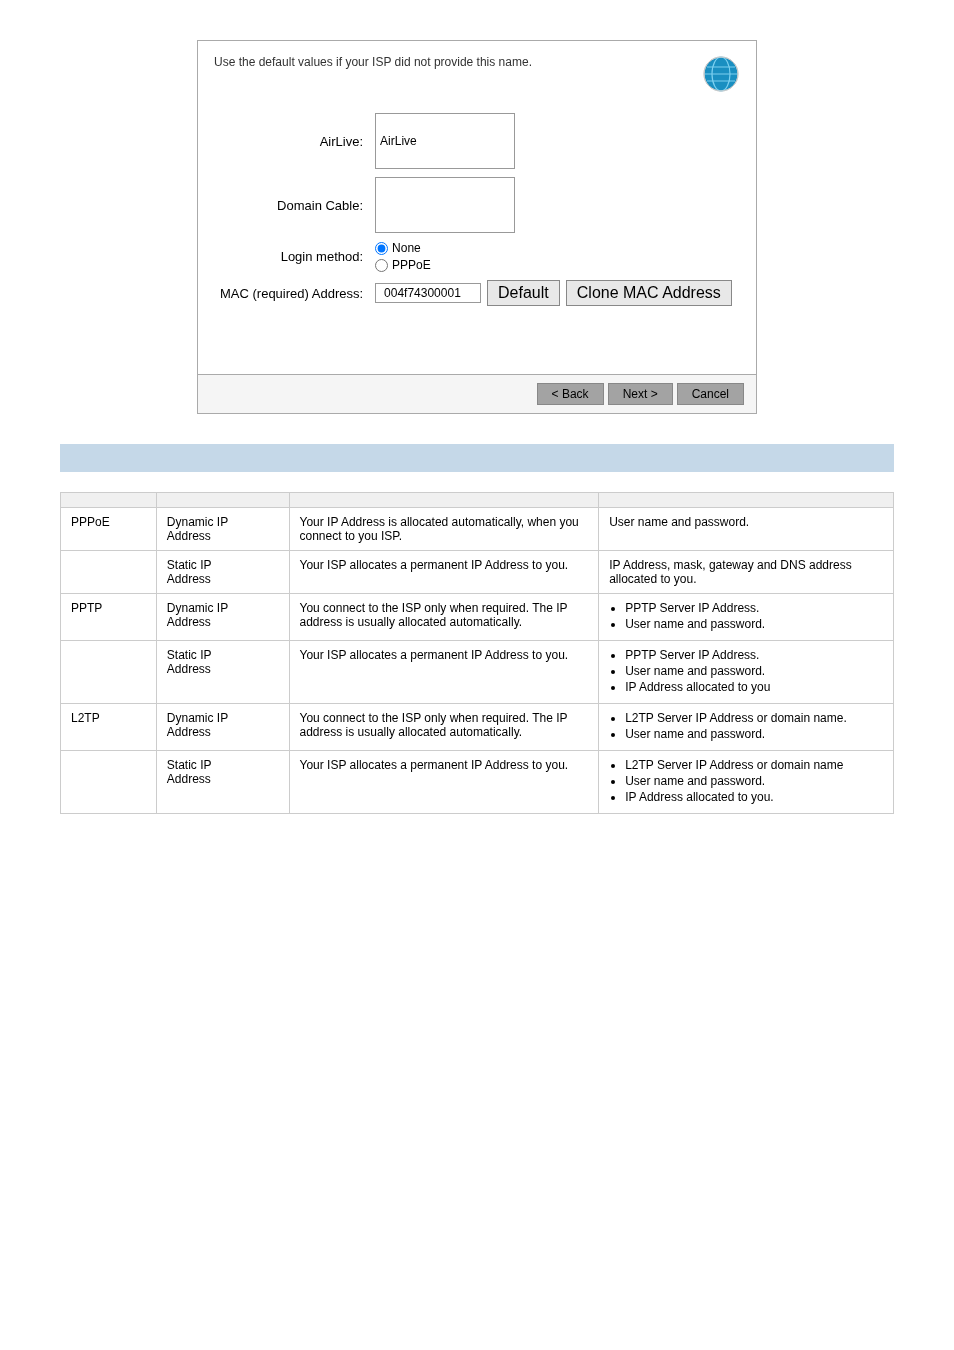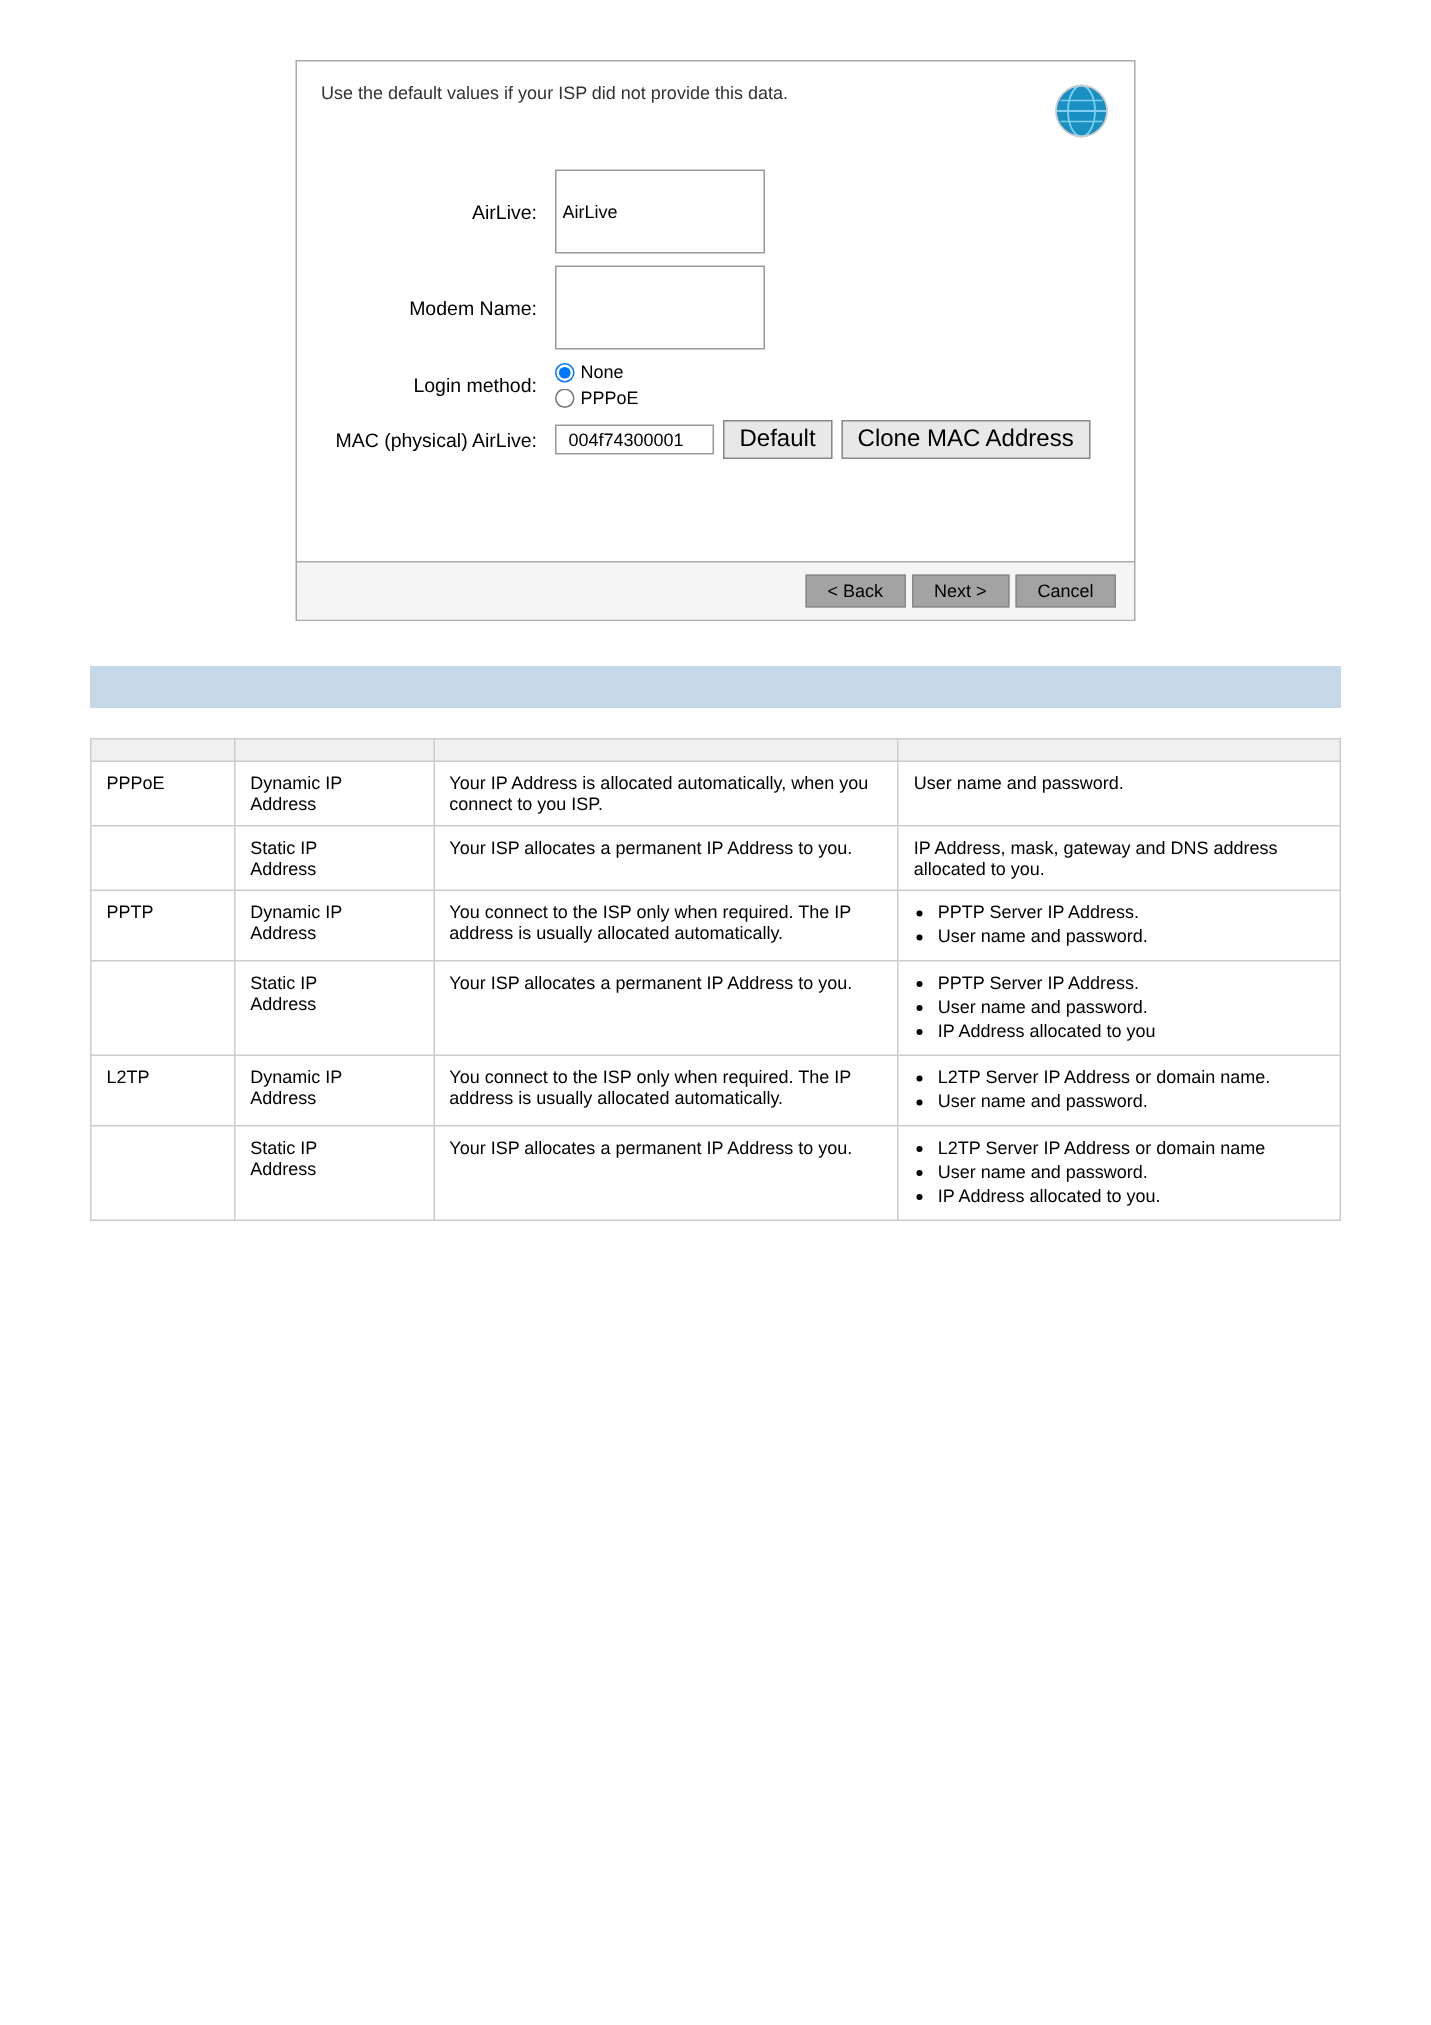--- a/index.html
+++ b/index.html
@@ -160,63 +160,63 @@
     ul.bullet-list li {
       margin-bottom: 2px;
     }
   </style>
 </head>
 <body>
 
 <div class="wizard-panel">
   <div class="wizard-body">
     <div class="wizard-desc-row">
-      <span class="wizard-desc">Use the default values if your ISP did not provide this data.</span>
+      <span class="wizard-desc">Use the default values if your ISP did not provide this name.</span>
 
       <svg class="globe-icon" viewBox="0 0 38 38" xmlns="http://www.w3.org/2000/svg">
         <circle cx="19" cy="19" r="17" fill="#1a8fc1" stroke="#ccc" stroke-width="1"></circle>
         <ellipse cx="19" cy="19" rx="9" ry="17" fill="none" stroke="#7dd0f0" stroke-width="1.2"></ellipse>
         <line x1="2" y1="19" x2="36" y2="19" stroke="#7dd0f0" stroke-width="1.2"></line>
         <line x1="5" y1="12" x2="33" y2="12" stroke="#7dd0f0" stroke-width="1"></line>
         <line x1="5" y1="26" x2="33" y2="26" stroke="#7dd0f0" stroke-width="1"></line>
         <circle cx="19" cy="19" r="17" fill="none" stroke="#ccc" stroke-width="1"></circle>
       </svg>
     </div>
 
     <table class="form-table">
       <tbody>
           <tr>
         <td class="form-label">AirLive:</td>
         <td class="form-input">
           <input type="text" value="AirLive" style="">
         </td>
       </tr>
       <tr>
-        <td class="form-label">Modem Name:</td>
+        <td class="form-label">Domain Cable:</td>
         <td class="form-input">
           <input type="text" style="">
         </td>
       </tr>
       <tr>
         <td class="form-label">Login method:</td>
         <td>
           <div class="radio-group">
             <label class="radio-item">
               <input type="radio" name="login_method" checked="" style="">
               <span>None</span>
             </label>
             <label class="radio-item">
               <input type="radio" name="login_method" style="">
               <span>PPPoE</span>
             </label>
           </div>
         </td>
       </tr>
       <tr>
-        <td class="form-label">MAC (physical) AirLive:</td>
+        <td class="form-label">MAC (required) Address:</td>
         <td>
           <div class="mac-row">
             <input type="text" value="004f74300001" style="">
             <button class="btn-default">Default</button>
             <button class="btn-clone">Clone MAC Address</button>
           </div>
         </td>
       </tr>
       <tr class="spacer-row">
         <td colspan="2"></td>

